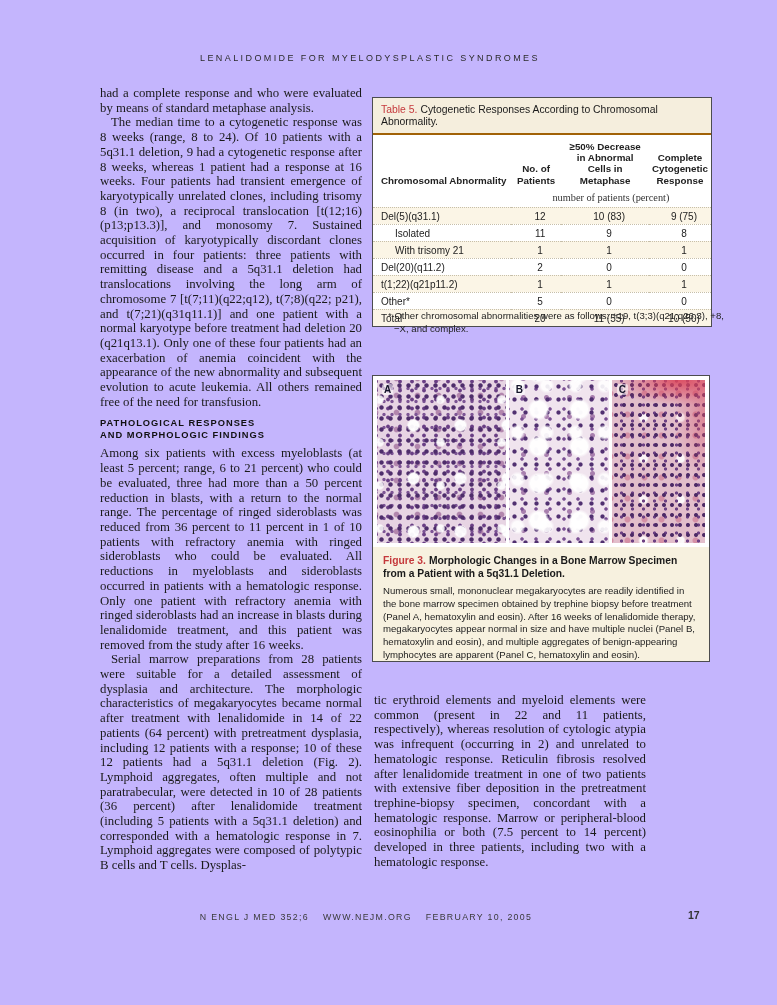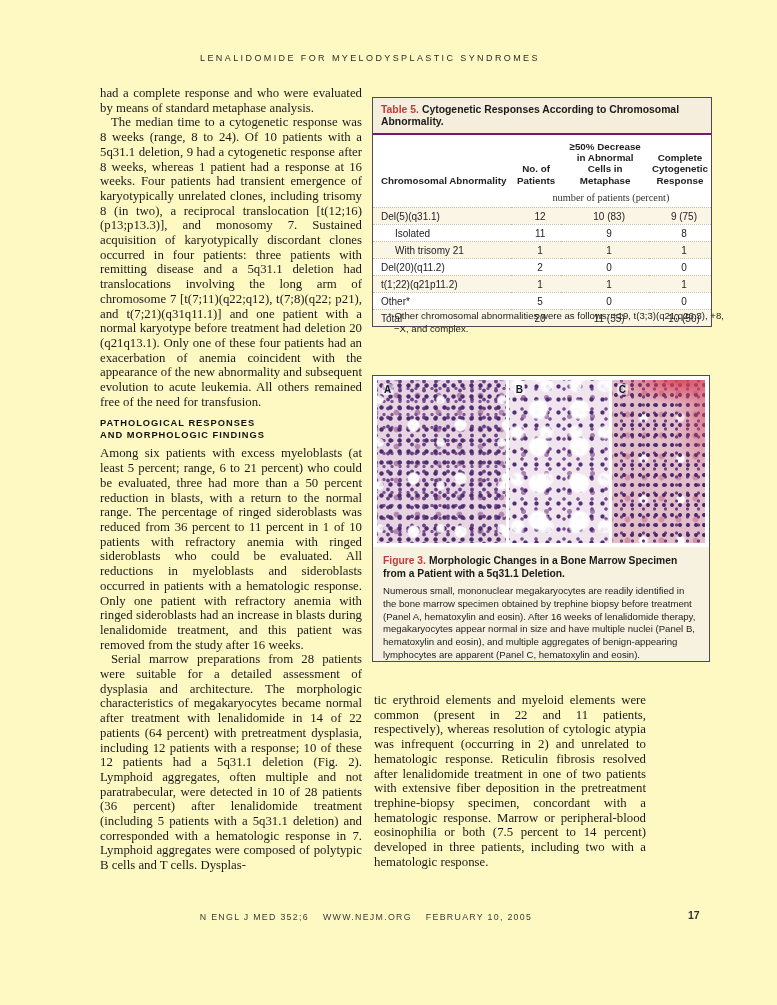--- a/index.html
+++ b/index.html
@@ -1,32 +1,32 @@
 <!DOCTYPE html>
 <html><head>
 <meta charset="utf-8">
 <style>
   html,body{margin:0;padding:0;background:#fff;}
-  .page{position:relative;width:777px;height:1005px;background:#fef9c3;overflow:hidden;
+  .page{position:relative;width:777px;height:1005px;background:#c4b5fd;overflow:hidden;
         font-family:"Liberation Serif", serif;color:#1a1a1a;}
   
   .running-head{position:absolute;top:53px;left:0;width:740px;text-align:center;
     font-family:"Liberation Sans", sans-serif;font-size:9px;letter-spacing:2.4px;color:#2b2b2b;}
   
   .col-left{position:absolute;left:100px;top:86px;width:262px;}
   .body-text{margin:0;font-size:12.8px;line-height:14.7px;text-align:justify;}
   .body-text.ind{text-indent:11px;}
   .section-head{margin:9px 0 5px 0;font-family:"Liberation Sans", sans-serif;
     font-size:9.3px;line-height:11.5px;letter-spacing:1px;font-weight:bold;color:#111;}
   .col-right-text{position:absolute;left:374px;top:693px;width:272px;}
   
   .tablebox{position:absolute;left:372px;top:97px;width:338px;border:1.5px solid #4c4c4f;
     font-family:"Liberation Sans", sans-serif;background:#fff;}
-  .table-titlebar{background:#f5eedd;border-bottom:2px solid #701a75;padding:6px 8px 5px 8px;
-    font-size:10.4px;font-weight:bold;color:#1a1a1a;line-height:12px;}
+  .table-titlebar{background:#f5eedd;border-bottom:2px solid #a16207;padding:6px 8px 5px 8px;
+    font-size:10.4px;font-weight:normal;color:#1a1a1a;line-height:12px;}
   .red{color:#c5393c;margin-right:3px;}
   .t5{width:100%;border-collapse:collapse;font-size:10px;color:#222;}
   .t5 th{font-weight:bold;font-size:9.8px;line-height:11.2px;vertical-align:bottom;
     padding:6px 3px 3px 3px;text-align:center;}
   .t5 th.th-left{text-align:left;padding-left:8px;}
   .t5 .units td{font-family:"Liberation Serif", serif;font-size:10.3px;
     color:#333;text-align:center;padding:3px 2px 4px 2px;}
   .t5 tbody td{padding:3px 3px 2px 11px;text-align:center;border-top:1px dotted #c7bfa9;height:11px;}
   .t5 tbody td.lbl{text-align:left;padding-left:8px;}
   .t5 tbody td.lbl.indent{padding-left:22px;}

